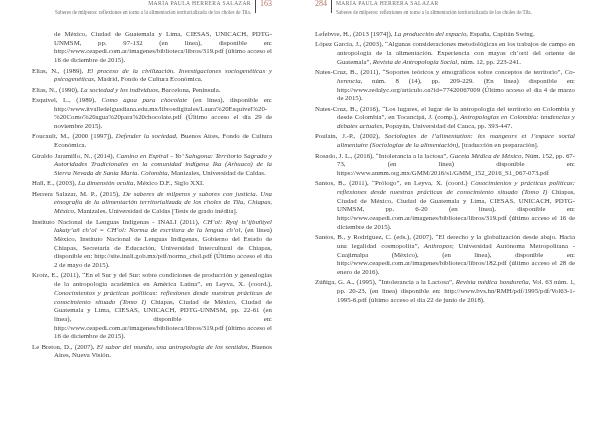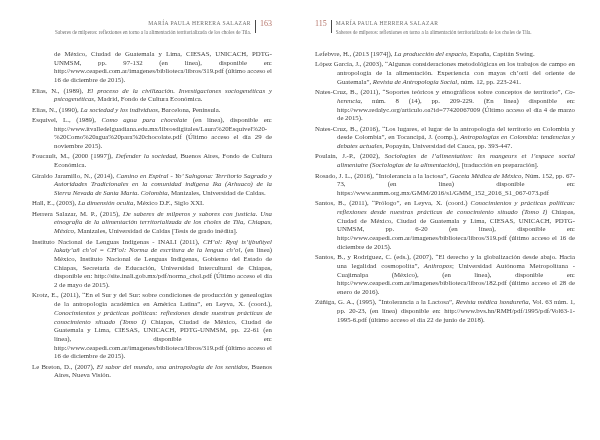--- a/index.html
+++ b/index.html
@@ -5,21 +5,21 @@
   html,body{margin:0;padding:0;}
   body{
     width:600px;height:440px;position:relative;overflow:hidden;
     background:#ffffff;color:#3e3e3e;
     font-family:"Liberation Serif","DejaVu Serif",serif;
   }
   .page{position:absolute;top:0;height:440px;}
   #left-page{left:32px;width:240px;}
   #right-page{left:315px;width:260px;}
 
-  .pg-header{display:flex;align-items:flex-start;margin-top:20px;}
+  .pg-header{display:flex;align-items:flex-start;}
   .pg-header.right-align{justify-content:flex-end;}
   .header-text{max-width:215px;}
   .header-text.ta-r{text-align:right;}
   .header-text.ta-l{text-align:left;}
   .author{font-size:5.6px;line-height:7px;letter-spacing:.4px;color:#6e6e6e;text-transform:uppercase;}
   .running-title{font-size:5.1px;line-height:6.5px;color:#6e6e6e;margin-top:1.5px;}
   .hdr-divider{width:1px;height:13px;background:#4a4a4a;margin:0 4px;flex:none;}
   .page-num{font-size:8px;line-height:8px;color:#b5756a;flex:none;}
 
   .bib{margin-top:15px;text-align:justify;font-size:6.8px;line-height:8.7px;
@@ -50,21 +50,21 @@
       <p class="entry"><span>Hall, E., (2003), </span><em>La dimensión oculta</em><span>, México D.F., Siglo XXI.</span></p>
       <p class="entry"><span>Herrera Salazar, M. P., (2015), </span><em>De saberes de milperos y sabores con justicia. Una etnografía de la alimentación territorializada de los choles de Tila, Chiapas, México</em><span>, Manizales, Universidad de Caldas [Tesis de grado inédita].</span></p>
       <p class="entry"><span>Instituto Nacional de Lenguas Indígenas - INALI (2011), </span><em>CH’ol: Ryoj ts’ijbuñtyel lakaty’añ ch’ol = CH’ol: Norma de escritura de la lengua ch’ol</em><span>, (en línea) México, Instituto Nacional de Lenguas Indígenas, Gobierno del Estado de Chiapas, Secretaría de Educación, Universidad Intercultural de Chiapas, disponible en: http://site.inali.gob.mx/pdf/norma_chol.pdf (Último acceso el día 2 de mayo de 2015).</span></p>
       <p class="entry"><span>Krotz, E., (2011), “En el Sur y del Sur: sobre condiciones de producción y genealogías de la antropología académica en América Latina”, en Leyva, X. (coord.), </span><em>Conocimientos y prácticas políticas: reflexiones desde nuestras prácticas de conocimiento situado (Tomo I)</em><span> Chiapas, Ciudad de México, Ciudad de Guatemala y Lima, CIESAS, UNICACH, PDTG-UNMSM, pp. 22-61 (en línea), disponible en: http://www.ceapedi.com.ar/imagenes/biblioteca/libros/319.pdf (último acceso el 16 de diciembre de 2015).</span></p>
       <p class="entry"><span>Le Breton, D., (2007), </span><em>El sabor del mundo, una antropología de los sentidos</em><span>, Buenos Aires, Nueva Visión.</span></p>
     </div>
 </div>
 
 <div class="page" id="right-page">
   <div class="pg-header">
-    <div class="page-num">115</div>
+    <div class="page-num">284</div>
     <div class="hdr-divider"></div>
     <div class="header-text ta-l">
       <div class="author">MARÍA PAULA HERRERA SALAZAR</div>
       <div class="running-title">Saberes de milperos: reflexiones en torno a la alimentación territorializada de los choles de Tila.</div>
     </div>
   </div>
   <div class="bib">
       <p class="entry"><span>Lefebvre, H., (2013 [1974]), </span><em>La producción del espacio</em><span>, España, Capitán Swing.</span></p>
       <p class="entry"><span>López García, J., (2003), “Algunas consideraciones metodológicas en los trabajos de campo en antropología de la alimentación. Experiencia con mayas ch’orti del oriente de Guatemala”, </span><em>Revista de Antropología Social</em><span>, núm. 12, pp. 223-241.</span></p>
       <p class="entry"><span>Nates-Cruz, B., (2011), “Soportes teóricos y etnográficos sobre conceptos de territorio”, </span><em>Co-herencia</em><span>, núm. 8 (14), pp. 209-229. (En línea) disponible en: http://www.redalyc.org/articulo.oa?id=77420067009 (Último acceso el día 4 de marzo de 2015).</span></p>

